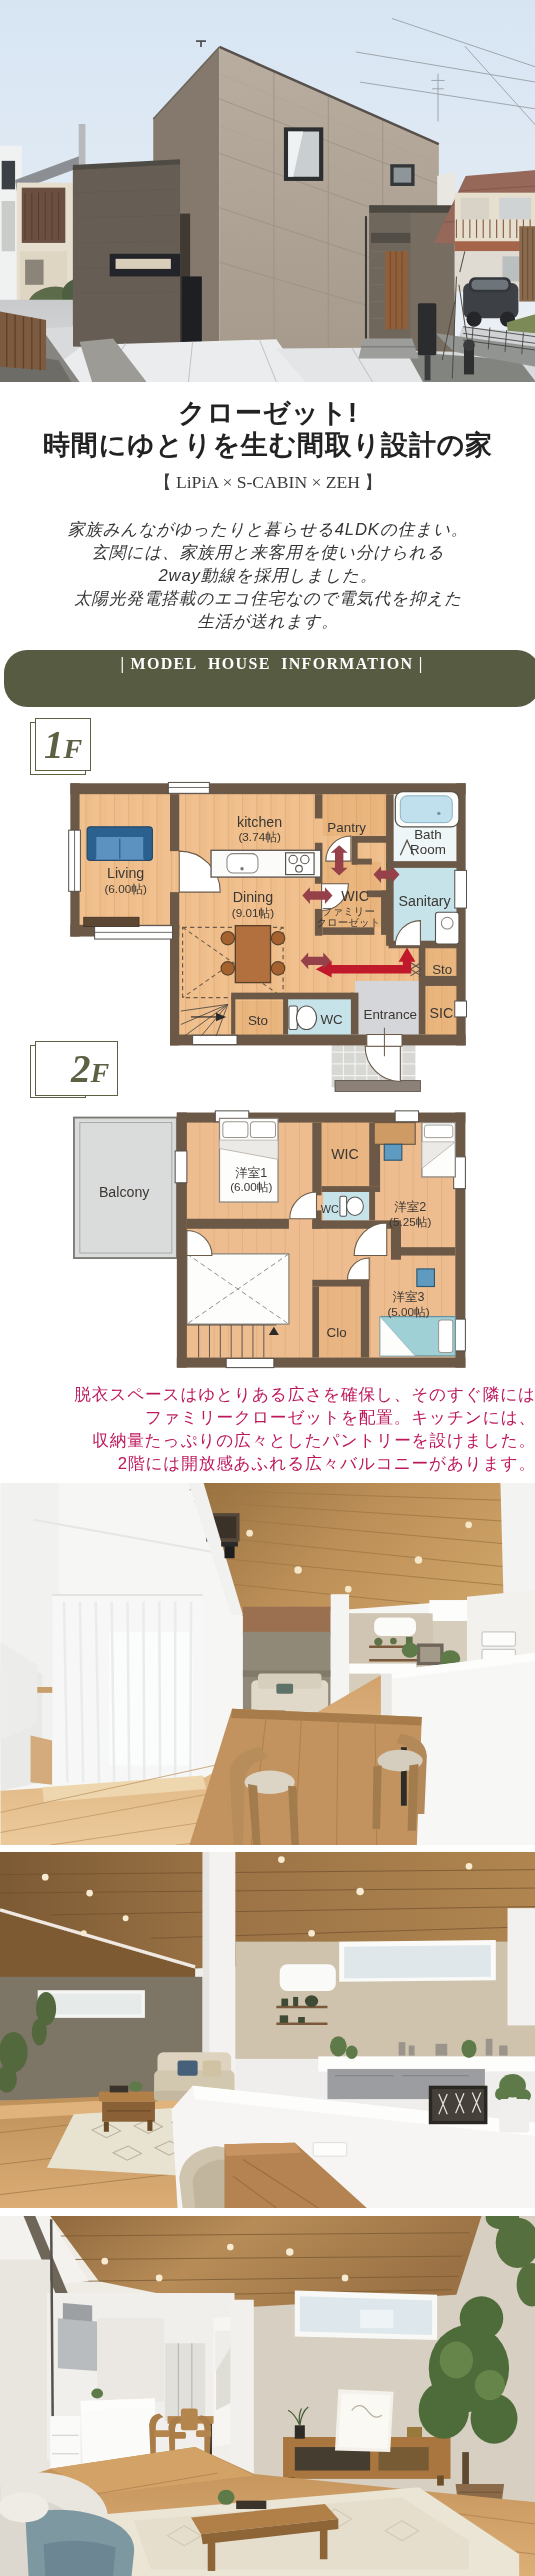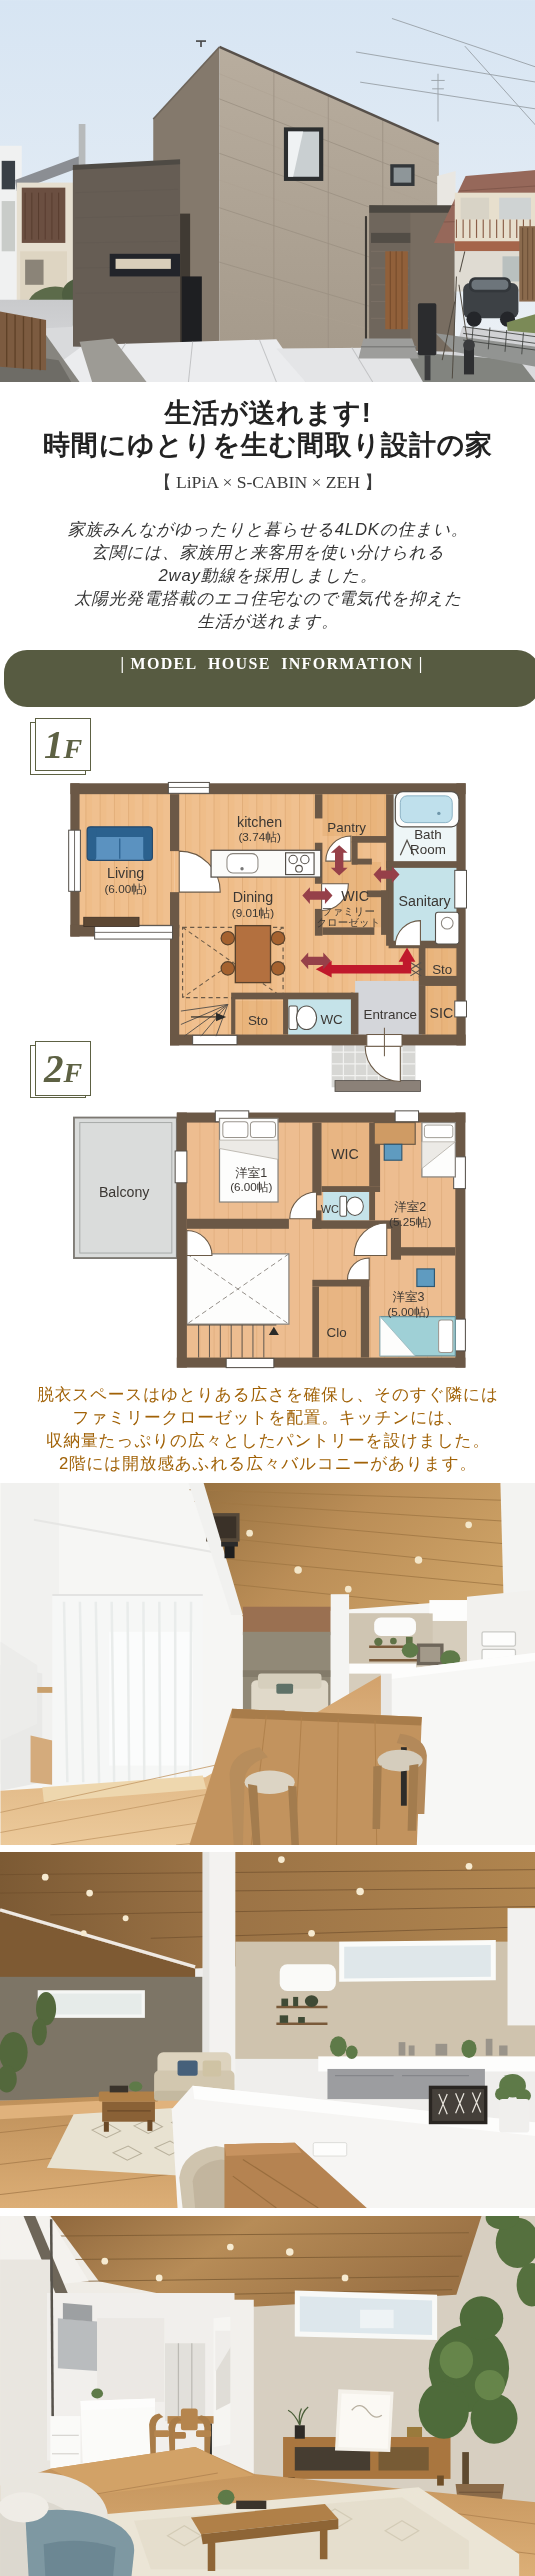--- a/index.html
+++ b/index.html
@@ -212,21 +212,21 @@
 <circle cx="560" cy="412" r="7" fill="#3a3b3d"></circle>
 
 <rect x="620" y="270" width="20" height="90" fill="#8a6a4d"></rect>
 <g stroke="#6e5138" stroke-width="1.4">
         <line x1="624" y1="272" x2="624" y2="358"></line>
         <line x1="630" y1="272" x2="630" y2="358"></line>
         <line x1="636" y1="272" x2="636" y2="358"></line>
       </g>
 </svg>
 
-<div class="abs ctr" style="top:395px;font-size:27px;font-weight:bold;color:#222;letter-spacing:0.8px;">生活が送れます!</div>
+<div class="abs ctr" style="top:395px;font-size:27px;font-weight:bold;color:#222;letter-spacing:0.8px;">クローゼット!</div>
 <div class="abs ctr serif" style="top:470px;font-size:17.6px;color:#3c3c3c;letter-spacing:0px;">【 LiPiA × S-CABIN × ZEH 】</div>
 <div class="abs ctr" style="top:427px;font-size:27px;font-weight:bold;color:#222;letter-spacing:0.8px;">時間にゆとりを生む間取り設計の家</div>
 
 <div class="abs ctr" style="top:518px;font-size:16.7px;color:#333;line-height:23px;letter-spacing:0.8px;font-style:italic;">家族みんながゆったりと暮らせる4LDKの住まい。<br>玄関には、家族用と来客用を使い分けられる<br>2way動線を採用しました。<br>太陽光発電搭載のエコ住宅なので電気代を抑えた<br>生活が送れます。</div>
 
 <div class="abs" style="left:4px;top:650px;width:536px;height:57px;background:#575b41;border-radius:23px;">
   <div class="ctr serif" style="position:absolute;top:5px;font-size:16px;font-weight:bold;color:#fff;letter-spacing:1.3px;">|&nbsp;MODEL&nbsp;&nbsp;HOUSE&nbsp;&nbsp;INFORMATION&nbsp;|</div>
 </div>
 
 <div class="abs" style="left:30px;top:722px;width:54px;height:51px;border:1.7px solid #5d6143;background:#fff;"></div>
@@ -414,21 +414,21 @@
 <text x="302" y="1096" font-size="14">(9.01帖)</text>
 <text x="308" y="1225" font-size="16">Sto</text>
 <text x="396" y="1224" font-size="16">WC</text>
 <text x="466" y="1218" font-size="16">Entrance</text>
 <text x="528" y="1164" font-size="16">Sto</text>
 <text x="527" y="1216" font-size="17">SIC</text>
 </g>
 </svg>
 
 <div class="abs" style="left:30px;top:1045px;width:54px;height:51px;border:1.7px solid #5d6143;background:#fff;"></div>
-<div class="abs" style="left:35px;top:1041px;width:54px;height:53px;border:1.7px solid #5d6143;background:#fff;text-align:center;">
+<div class="abs" style="left:35px;top:1041px;width:54px;height:53px;border:1.7px solid #5d6143;background:#fff;text-align:center;padding-left:27px;">
   <span class="serif" style="font-style:italic;font-weight:bold;color:#5d6143;font-size:39px;line-height:53px;">2<span style="font-size:28px;">F</span></span>
 </div>
 
 <svg class="abs" style="left:0;top:1105px;" width="536" height="276" viewBox="0 1320 640 330" id="plan2f">
 
 <rect x="88" y="1335" width="123" height="168" fill="#dadcdb" stroke="#7c7872" stroke-width="2.2"></rect>
 <rect x="95" y="1341" width="110" height="156" fill="none" stroke="#a8aba9" stroke-width="1.2"></rect>
 
 <rect x="220" y="1340" width="326" height="284" fill="url(#wd2)"></rect>
 <g fill="#d89a55" opacity="0.22">
@@ -518,21 +518,21 @@
 <text x="412" y="1384" font-size="17">WIC</text>
 <text x="394" y="1449" font-size="13">WC</text>
 <text x="490" y="1447" font-size="15">洋室2</text>
 <text x="490" y="1465" font-size="14">(5.25帖)</text>
 <text x="488" y="1554" font-size="15">洋室3</text>
 <text x="488" y="1572" font-size="14">(5.00帖)</text>
 <text x="402" y="1597" font-size="16">Clo</text>
 </g>
 </svg>
 
-<div class="abs ctr" style="top:1383px;font-size:16.7px;color:#a16207;line-height:23px;letter-spacing:0.8px;">脱衣スペースはゆとりある広さを確保し、そのすぐ隣には<br>ファミリークローゼットを配置。キッチンには、<br>収納量たっぷりの広々としたパントリーを設けました。<br>2階には開放感あふれる広々バルコニーがあります。</div>
+<div class="abs ctr" style="top:1383px;font-size:16.7px;color:#be185d;line-height:23px;letter-spacing:0.8px;text-align:right;">脱衣スペースはゆとりある広さを確保し、そのすぐ隣には<br>ファミリークローゼットを配置。キッチンには、<br>収納量たっぷりの広々としたパントリーを設けました。<br>2階には開放感あふれる広々バルコニーがあります。</div>
 
 <svg class="abs" style="left:0;top:1483px;" width="536" height="362" viewBox="0 1772 640 433" id="photo2x">
 <defs>
 <linearGradient id="ceil2" x1="0" y1="0" x2="1" y2="0.4">
 <stop offset="0" stop-color="#96703f"></stop>
           <stop offset="0.5" stop-color="#bb8e57"></stop>
           <stop offset="1" stop-color="#cda266"></stop>
 </linearGradient>
 <linearGradient id="floor2" x1="0" y1="0" x2="0" y2="1">
 <stop offset="0" stop-color="#d2a26c"></stop>

